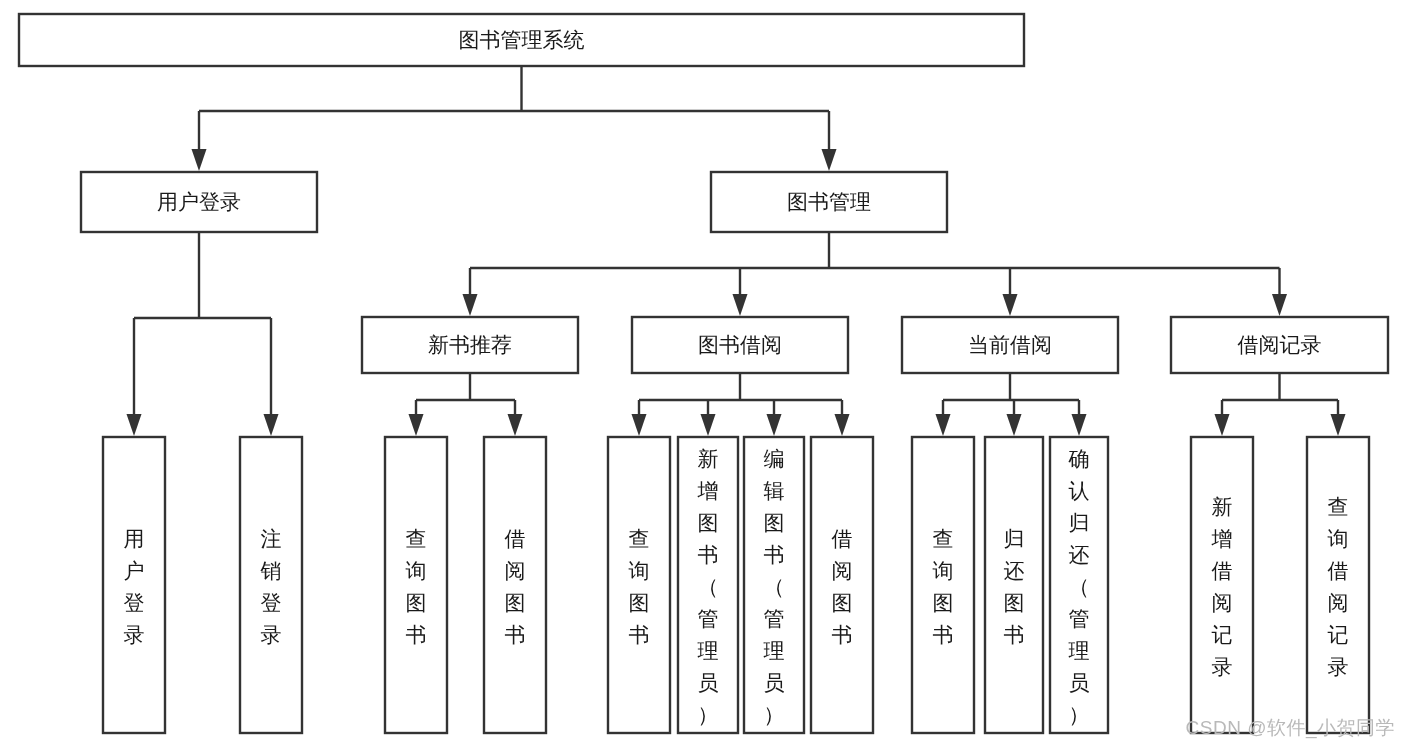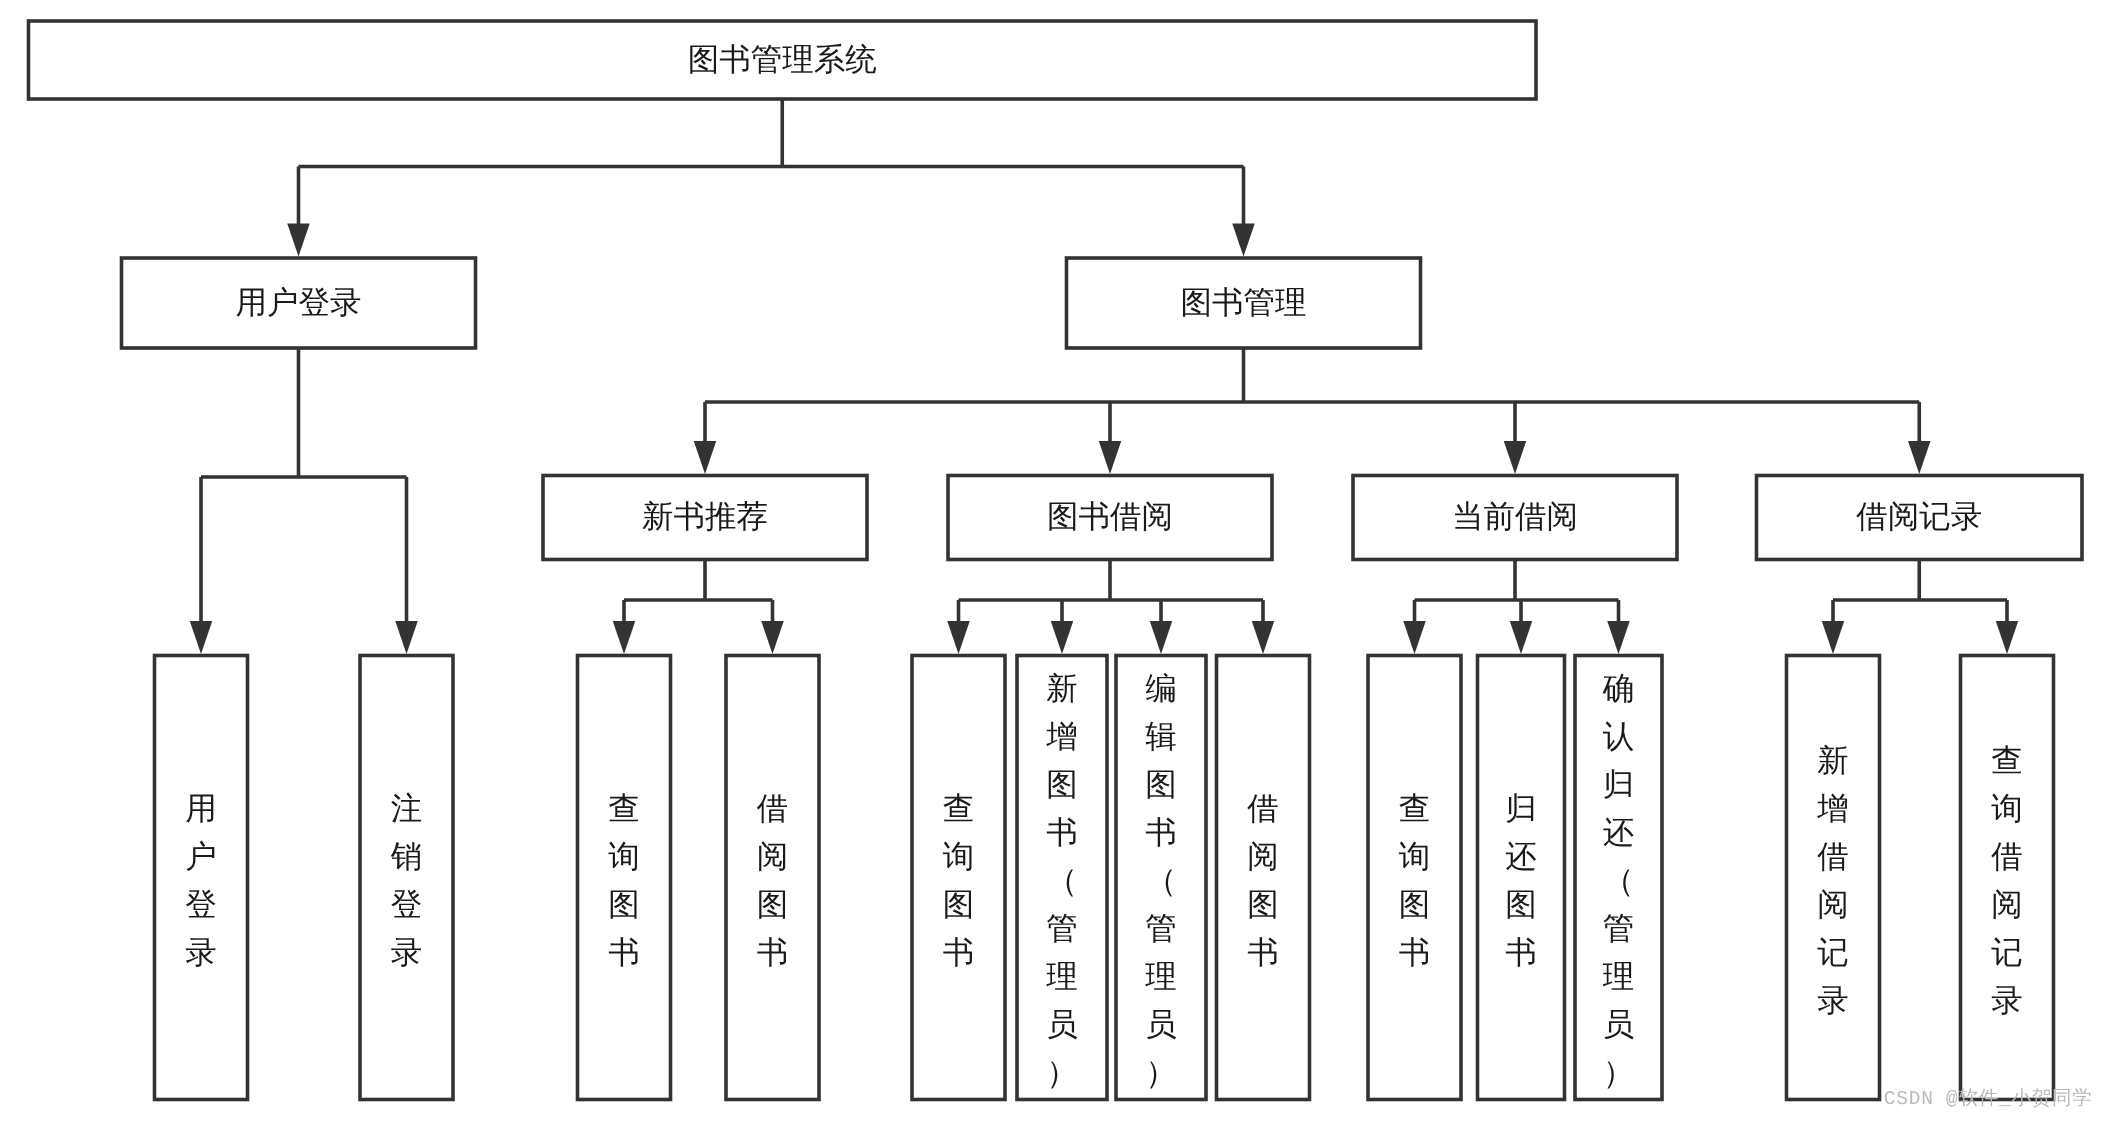--- a/index.html
+++ b/index.html
@@ -52,22 +52,22 @@
   .node-label-v {
     font-family: "Liberation Sans", "DejaVu Sans", sans-serif;
     font-size: 21px;
     fill: #1a1a1a;
     text-anchor: middle;
   }
   .watermark {
     position: absolute;
     right: 10px;
     bottom: 6px;
-    font-family: Liberation Mono, monospace;
-    font-size: 13px;
+    font-family: Liberation Sans, sans-serif;
+    font-size: 19px;
     color: #b9b9b9;
     letter-spacing: 0.5px;
     white-space: nowrap;
     user-select: none;
   }
 </style>
 </head>
 <body>
 
 <div id="diagram-root">

